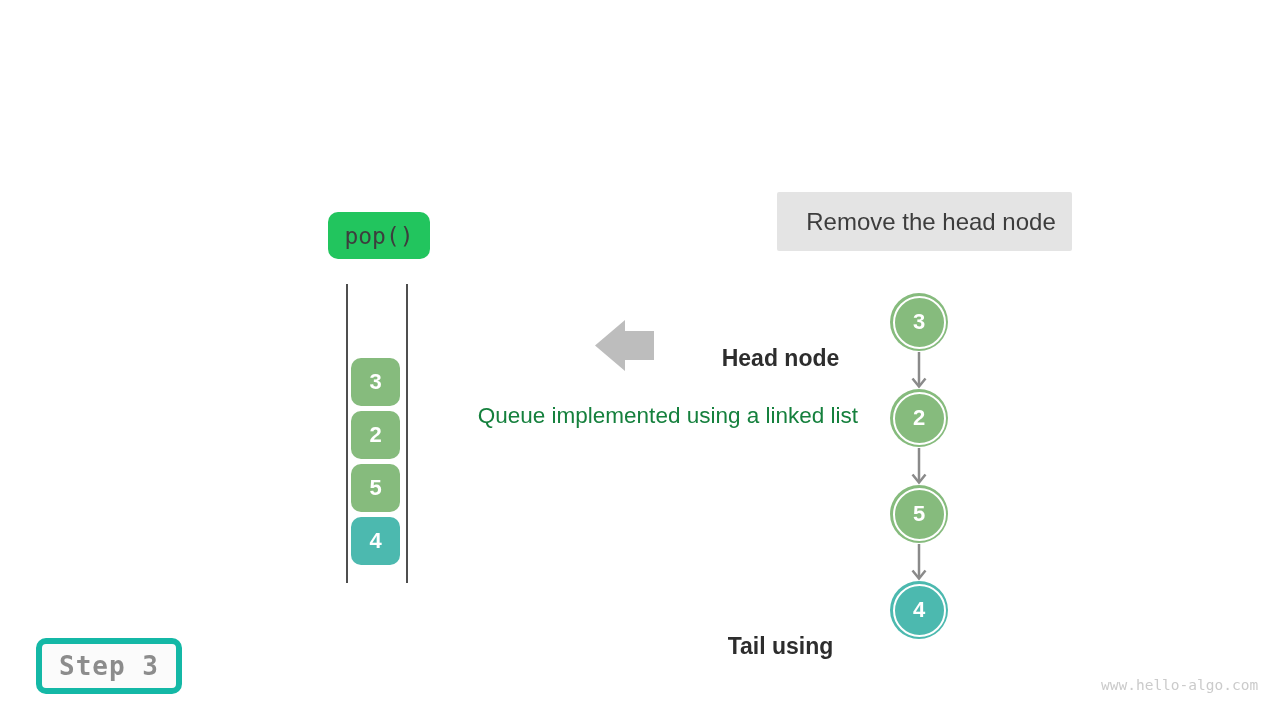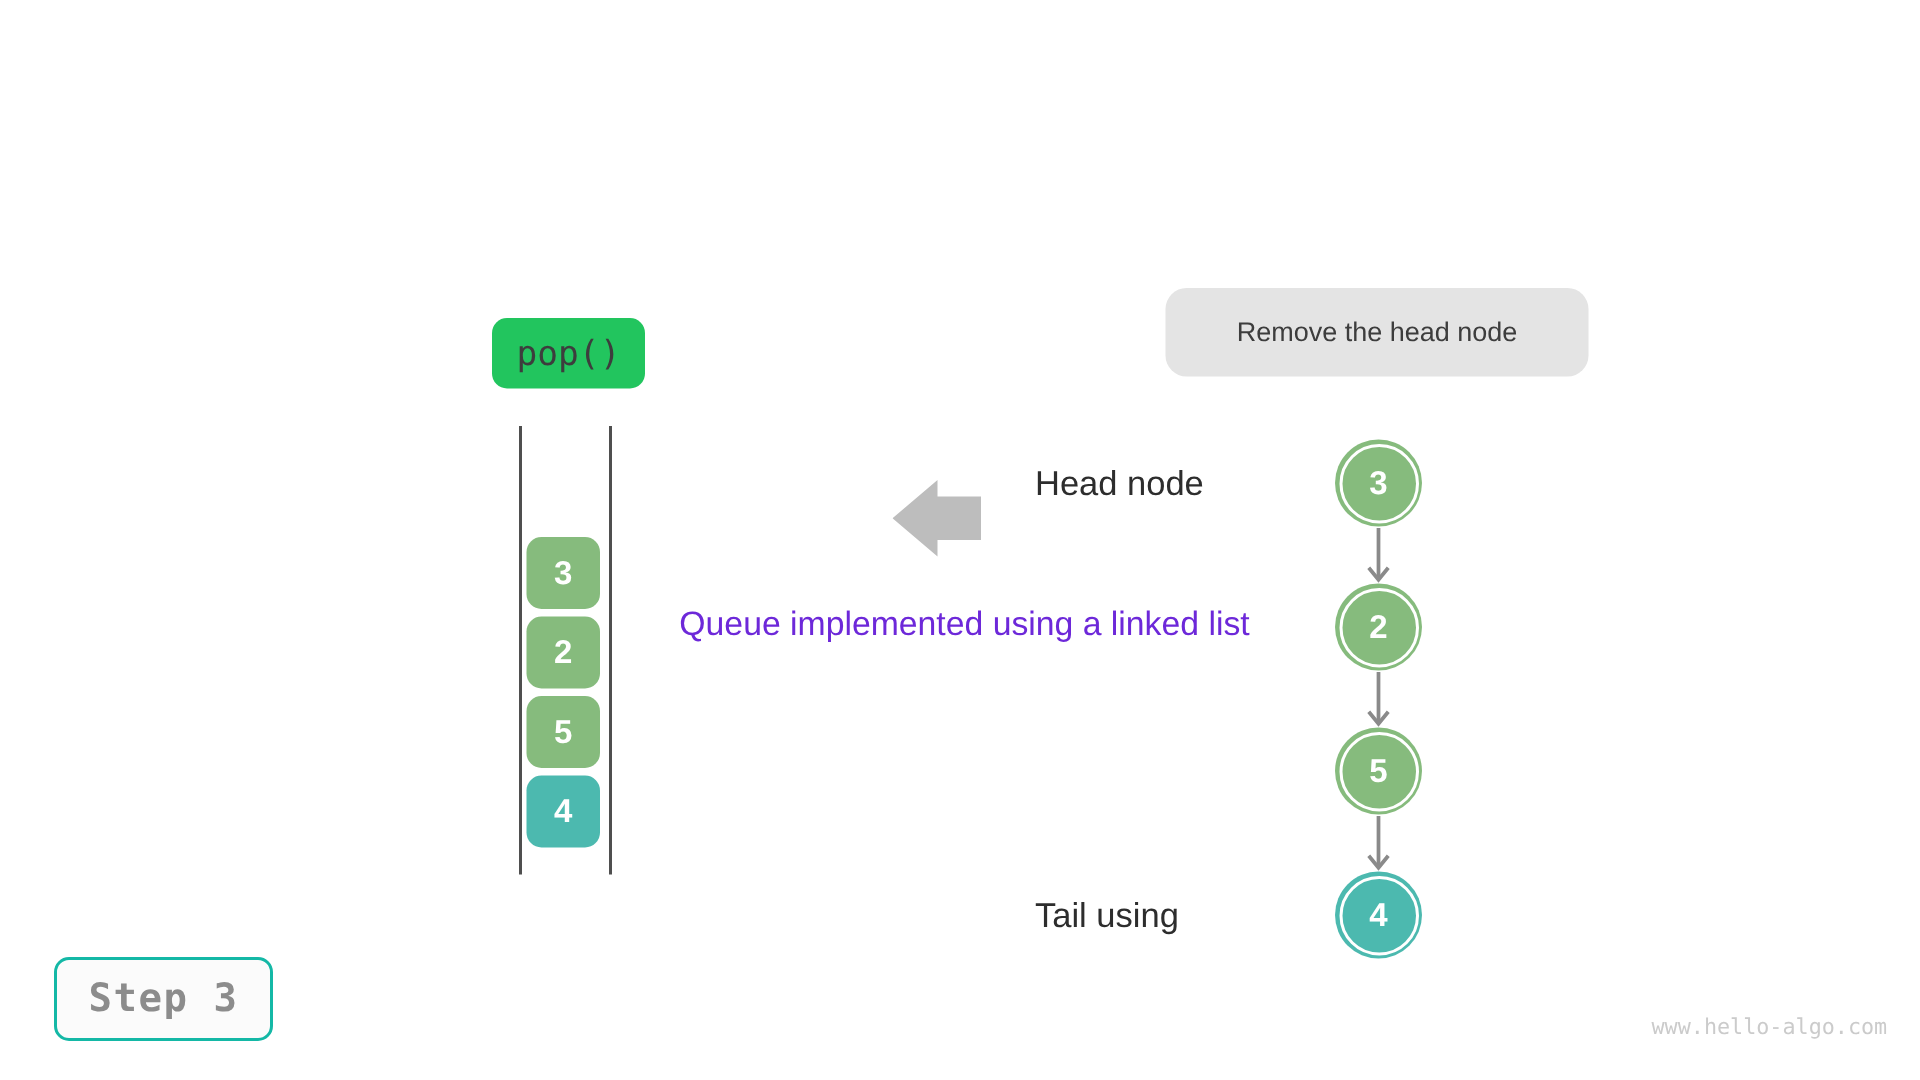--- a/index.html
+++ b/index.html
@@ -10,60 +10,60 @@
   }
   .abs{position:absolute;}
 
   
   .pill{
     background:#e4e4e4;border-radius:12px;
     display:flex;align-items:center;justify-content:center;
     color:#3d3d3d;
   }
   .pill.mono{font-family:"DejaVu Sans Mono", monospace;font-size:23px;border-radius:10px;}
-  .pill.sans{font-size:18px;border-radius:14px;}
+  .pill.sans{font-size:24px;border-radius:2px;padding-left:13px;}
 
   
   .vline{width:1.5px;background:#4f4f4f;}
 
   .cell{
     width:49px;height:48px;border-radius:10px;
     display:flex;align-items:center;justify-content:center;
     color:#ffffff;font-size:22px;font-weight:bold;
   }
 
   
   .caption{
-    width:430px;text-align:center;
-    font-size:22.5px;color:#6d28d9;
+    width:430px;text-align:right;
+    font-size:22.5px;color:#15803d;
   }
 
   
   .nodelabel{
-    width:181px;text-align:left;
-    font-size:23px;font-weight:normal;color:#2d2d2d;
+    width:181px;text-align:center;
+    font-size:23px;font-weight:bold;color:#2d2d2d;margin-top:36px;
   }
 
   
   .node{
     width:58px;height:58px;border-radius:50%;
     display:flex;align-items:center;justify-content:center;
     color:#ffffff;font-size:22px;font-weight:bold;
     position:absolute;
   }
   .node::after{
     content:"";position:absolute;inset:2.5px;
     border:2.5px solid #ffffff;border-radius:50%;
     pointer-events:none;
   }
 
   
   .stepbox{
     width:146px;height:56px;box-sizing:border-box;
-    background:#fbfbfb;border:2px solid #14b8a6;border-radius:10px;
+    background:#fbfbfb;border:6px solid #14b8a6;border-radius:10px;
     display:flex;align-items:center;justify-content:center;
     font-family:"DejaVu Sans Mono", monospace;
     font-size:26px;font-weight:bold;color:#8c8c8c;
     letter-spacing:1px;
   }
 
   .watermark{
     font-family:"DejaVu Sans Mono", monospace;
     font-size:14.5px;color:#cbcbcb;margin-left:24px;
   }

